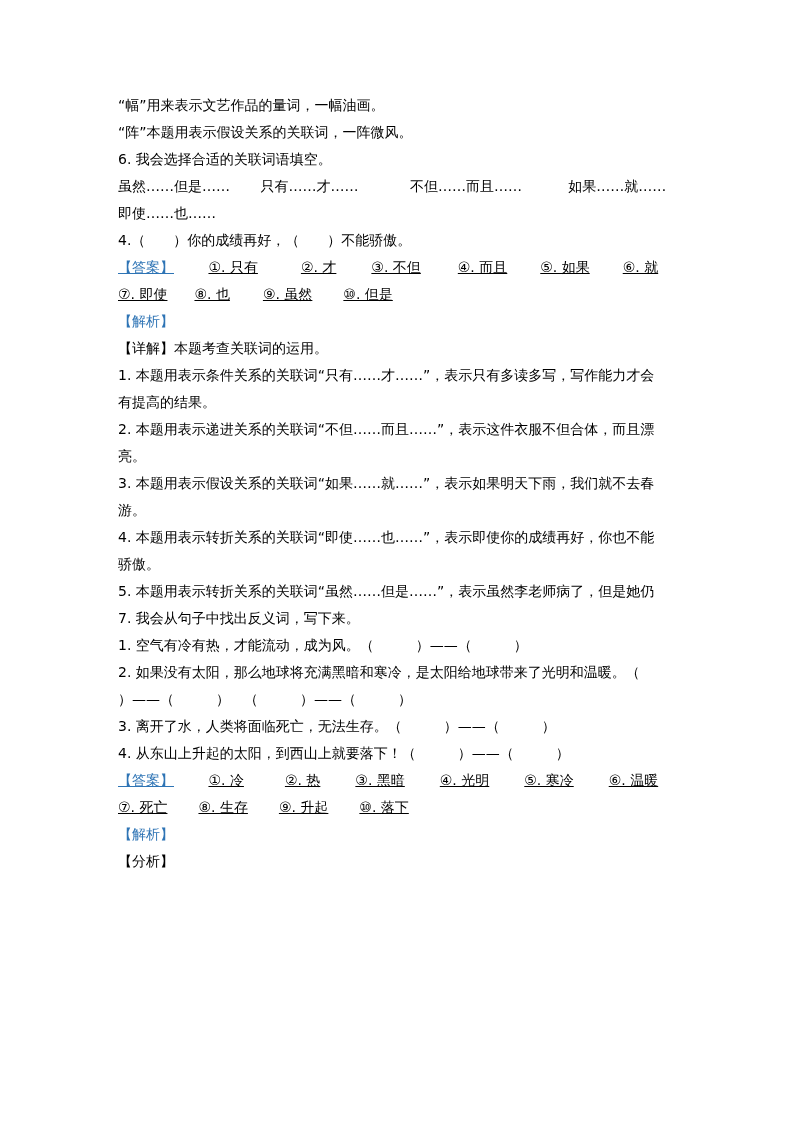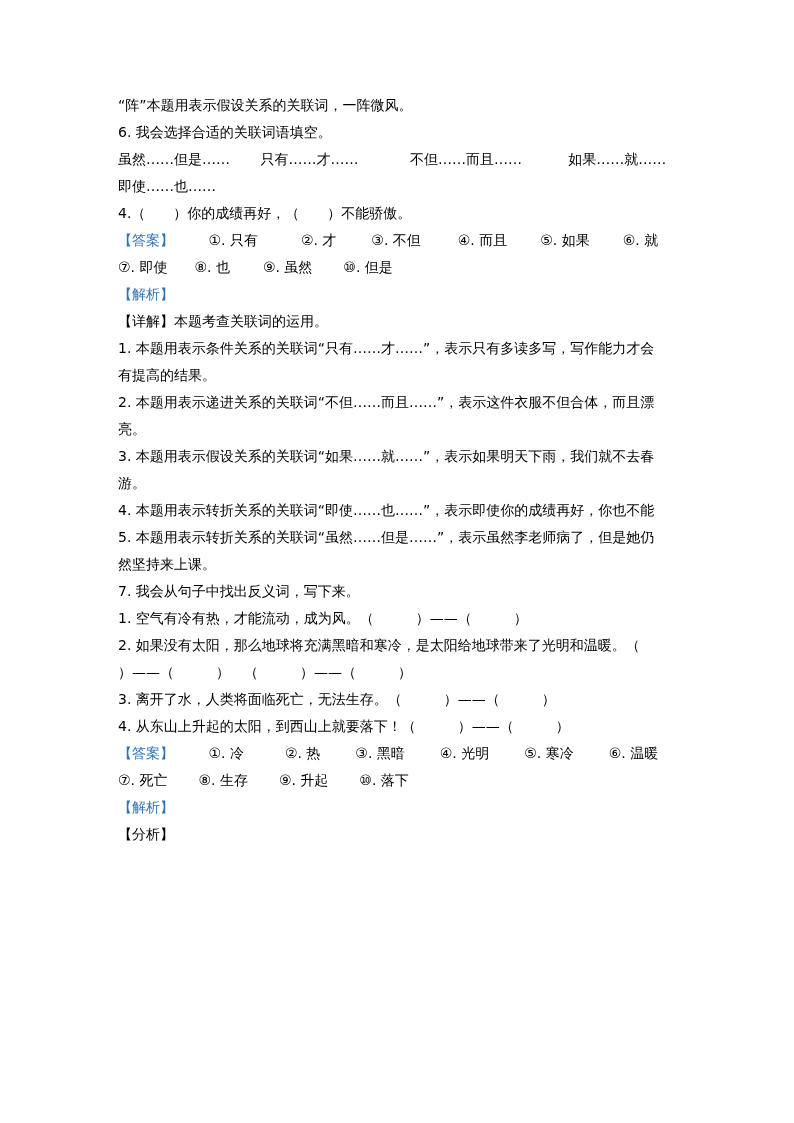--- a/index.html
+++ b/index.html
@@ -2,27 +2,28 @@
 <html><head>
   <meta charset="utf-8">
   <style>
     html, body { margin: 0; padding: 0; background: #ffffff; }
     body { width: 794px; height: 1123px; position: relative; overflow: hidden;
            font-family: "DejaVu Sans", "Liberation Sans", sans-serif; color: #000; }
     .page { position: absolute; left: 118px; top: 92px; width: 562px; }
     .line { height: 27px; line-height: 27px; font-size: 14px; white-space: nowrap; }
     .tag { color: #2e74b5; }
     .conj-row span { display: inline-block; }
-    .ans-row span { display: inline-block; }
+    .ans-row span { display: inline-block; text-decoration: underline; }
   </style>
 </head>
 <body>
 
 <div class="page">
 
+  <div class="line">“幅”用来表示文艺作品的量词，一幅油画。</div>
   <div class="line">“阵”本题用表示假设关系的关联词，一阵微风。</div>
 
   <div class="line">6. 我会选择合适的关联词语填空。</div>
 
   <div class="line conj-row">
     <span style="width:138px">虽然……但是……</span>
     <span style="width:145px">只有……才……</span>
     <span style="width:154px">不但……而且……</span>
     <span>如果……就……</span>
   </div>
@@ -51,22 +52,22 @@
     <span>【详解】</span><span>本题考查关联词的运用。</span>
   </div>
 
   <div class="line">1. 本题用表示条件关系的关联词“只有……才……”，表示只有多读多写，写作能力才会</div>
   <div class="line">有提高的结果。</div>
   <div class="line">2. 本题用表示递进关系的关联词“不但……而且……”，表示这件衣服不但合体，而且漂</div>
   <div class="line">亮。</div>
   <div class="line">3. 本题用表示假设关系的关联词“如果……就……”，表示如果明天下雨，我们就不去春</div>
   <div class="line">游。</div>
   <div class="line">4. 本题用表示转折关系的关联词“即使……也……”，表示即使你的成绩再好，你也不能</div>
+  <div class="line">骄傲。</div>
   <div class="line">5. 本题用表示转折关系的关联词“虽然……但是……”，表示虽然李老师病了，但是她仍</div>
-  <div class="line">然坚持来上课。</div>
 
   <div class="line">7. 我会从句子中找出反义词，写下来。</div>
   <div class="line">1. 空气有冷有热，才能流动，成为风。（　　　）——（　　　）</div>
   <div class="line">2. 如果没有太阳，那么地球将充满黑暗和寒冷，是太阳给地球带来了光明和温暖。（</div>
   <div class="line">）——（　　　）　（　　　）——（　　　）</div>
   <div class="line">3. 离开了水，人类将面临死亡，无法生存。（　　　）——（　　　）</div>
   <div class="line">4. 从东山上升起的太阳，到西山上就要落下！（　　　）——（　　　）</div>
 
   <div class="line ans-row">
     <span class="tag" style="width:86px">【答案】</span>

